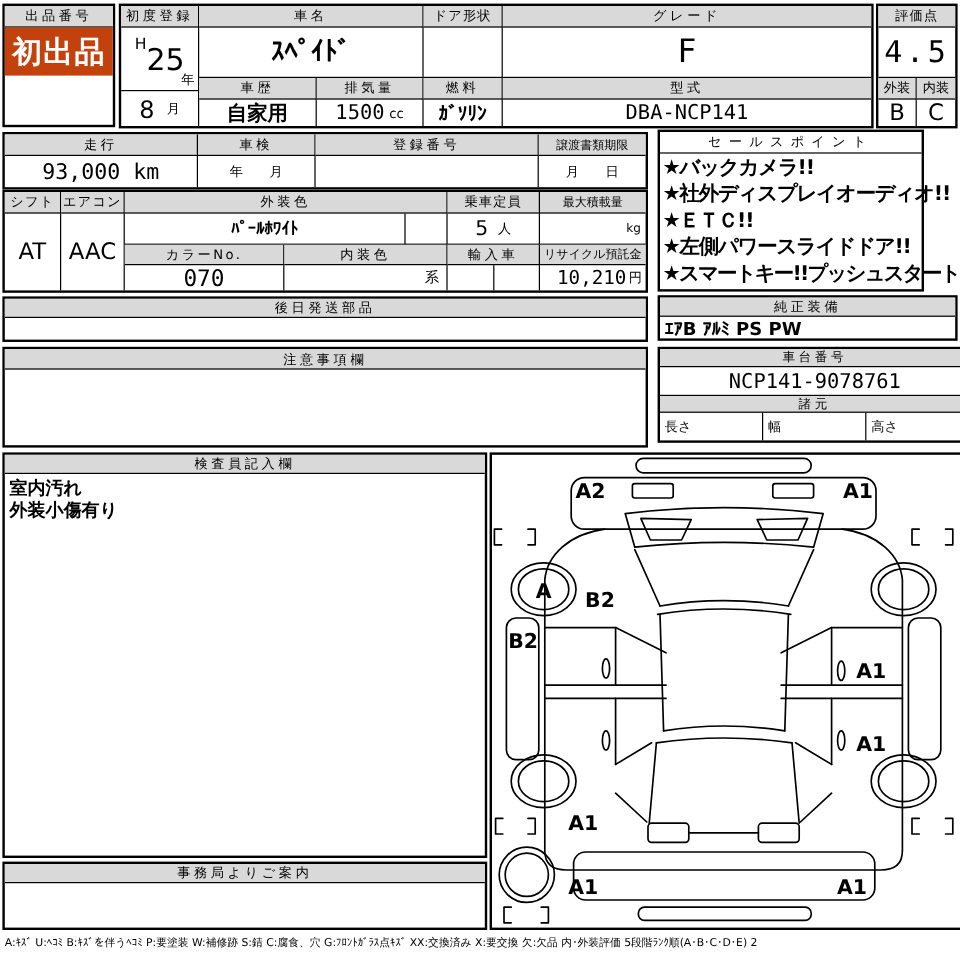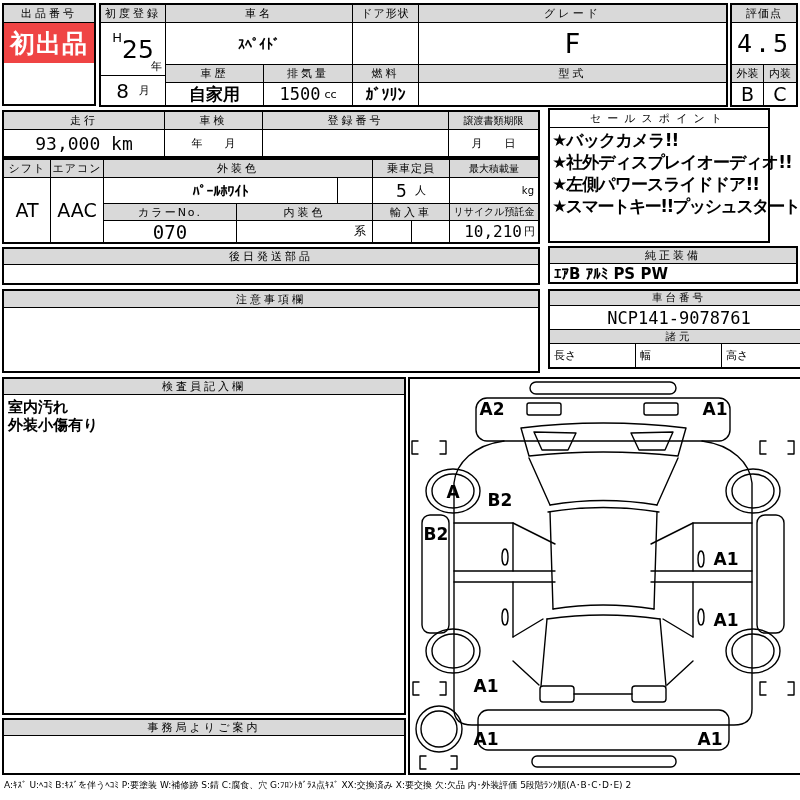--- a/index.html
+++ b/index.html
@@ -19,21 +19,21 @@
   .legend{position:absolute;left:4px;top:779px;width:794px;font-size:9px;
           letter-spacing:0;white-space:nowrap;}
 </style>
 </head>
 <body>
 
 <div id="sheet">
 
   <div class="box" style="left:2px;top:3px;width:94px;height:103px;">
     <div class="c hd ls bb" style="height:18px;">出品番号</div>
-    <div class="c bold" style="height:40px;background:#ef4444;color:#fff;font-size:25px;letter-spacing:1px;">初出品</div>
+    <div class="c bold" style="height:40px;background:#c2410c;color:#fff;font-size:25px;letter-spacing:1px;">初出品</div>
   </div>
 
   <div class="box" style="left:99px;top:3px;width:629px;height:104px;">
     <div class="grid" style="grid-template-columns:65px 98px 89px 66px 1fr;grid-template-rows:18px 42px 18px 1fr;">
       <div class="c hd ls br bb" style="grid-column:1;grid-row:1;">初度登録</div>
       <div class="c hd ls br bb" style="grid-column:2/4;grid-row:1;">車名</div>
       <div class="c hd br bb" style="grid-column:4;grid-row:1;letter-spacing:1px;">ドア形状</div>
       <div class="c hd ls bb" style="grid-column:5;grid-row:1;">グレード</div>
 
       <div class="br" style="grid-column:1;grid-row:2/5;display:flex;flex-direction:column;box-sizing:border-box;">
@@ -41,35 +41,36 @@
           <span style="font-size:13px;align-self:flex-start;margin-top:7px;">H</span>
           <span style="font-size:25px;">25</span>
           <span style="position:absolute;right:3px;bottom:1px;font-size:11px;">年</span>
         </div>
         <div style="flex:1;display:flex;align-items:center;justify-content:center;gap:10px;">
           <span style="font-size:20px;">8</span>
           <span style="font-size:11px;">月</span>
         </div>
       </div>
 
-      <div class="c bold br bb" style="grid-column:2/4;grid-row:2;font-size:14px;">ｽﾍﾟｲﾄﾞ</div>
+      <div class="c bold br bb" style="grid-column:2/4;grid-row:2;font-size:22px;">ｽﾍﾟｲﾄﾞ</div>
       <div class="c br bb" style="grid-column:4;grid-row:2;"></div>
       <div class="c bb" style="grid-column:5;grid-row:2;font-size:27px;">F</div>
 
       <div class="c hd ls br bb" style="grid-column:2;grid-row:3;">車歴</div>
       <div class="c hd ls br bb" style="grid-column:3;grid-row:3;">排気量</div>
       <div class="c hd ls br bb" style="grid-column:4;grid-row:3;">燃料</div>
       <div class="c hd ls bb" style="grid-column:5;grid-row:3;">型式</div>
 
       <div class="c bold br" style="grid-column:2;grid-row:4;font-size:17px;">自家用</div>
       <div class="c br" style="grid-column:3;grid-row:4;gap:4px;">
         <span class="mono" style="font-size:17px;">1500</span>
         <span style="font-size:11px;">cc</span>
       </div>
       <div class="c bold br" style="grid-column:4;grid-row:4;font-size:16px;">ｶﾞｿﾘﾝ</div>
+      <div class="c mono" style="grid-column:5;grid-row:4;font-size:17px;">DBA-NCP141</div>
     </div>
   </div>
 
   <div class="box" style="left:730px;top:3px;width:68px;height:104px;">
     <div class="grid" style="grid-template-columns:1fr 1fr;grid-template-rows:18px 42px 18px 1fr;">
       <div class="c hd bb" style="grid-column:1/3;grid-row:1;letter-spacing:1px;">評価点</div>
       <div class="c mono bb" style="grid-column:1/3;grid-row:2;font-size:25px;letter-spacing:3px;">4.5</div>
       <div class="c hd br bb" style="grid-column:1;grid-row:3;">外装</div>
       <div class="c hd bb" style="grid-column:2;grid-row:3;">内装</div>
       <div class="c br" style="grid-column:1;grid-row:4;font-size:19px;">B</div>
@@ -125,20 +126,21 @@
         <span style="font-size:11px;">円</span>
       </div>
     </div>
   </div>
 
   <div class="box" style="left:548px;top:108px;width:222px;height:135px;">
     <div class="c bb" style="height:18px;font-size:11px;letter-spacing:6px;">セールスポイント</div>
     <div style="padding:1px 1px 0 2px;">
       <div class="bold" style="font-size:17px;line-height:22px;letter-spacing:-1px;white-space:nowrap;">★バックカメラ!!</div>
       <div class="bold" style="font-size:17px;line-height:22px;letter-spacing:-1px;white-space:nowrap;">★社外ディスプレイオーディオ!!</div>
+      <div class="bold" style="font-size:17px;line-height:22px;letter-spacing:-1px;white-space:nowrap;">★ＥＴＣ!!</div>
       <div class="bold" style="font-size:17px;line-height:22px;letter-spacing:-1px;white-space:nowrap;">★左側パワースライドドア!!</div>
       <div class="bold" style="font-size:17px;line-height:22px;letter-spacing:-1.5px;white-space:nowrap;">★スマートキー!!プッシュスタート</div>
     </div>
   </div>
 
   <div class="box" style="left:2px;top:247px;width:538px;height:38px;">
     <div class="c hd ls bb" style="height:16px;">後日発送部品</div>
     <div></div>
   </div>
 

